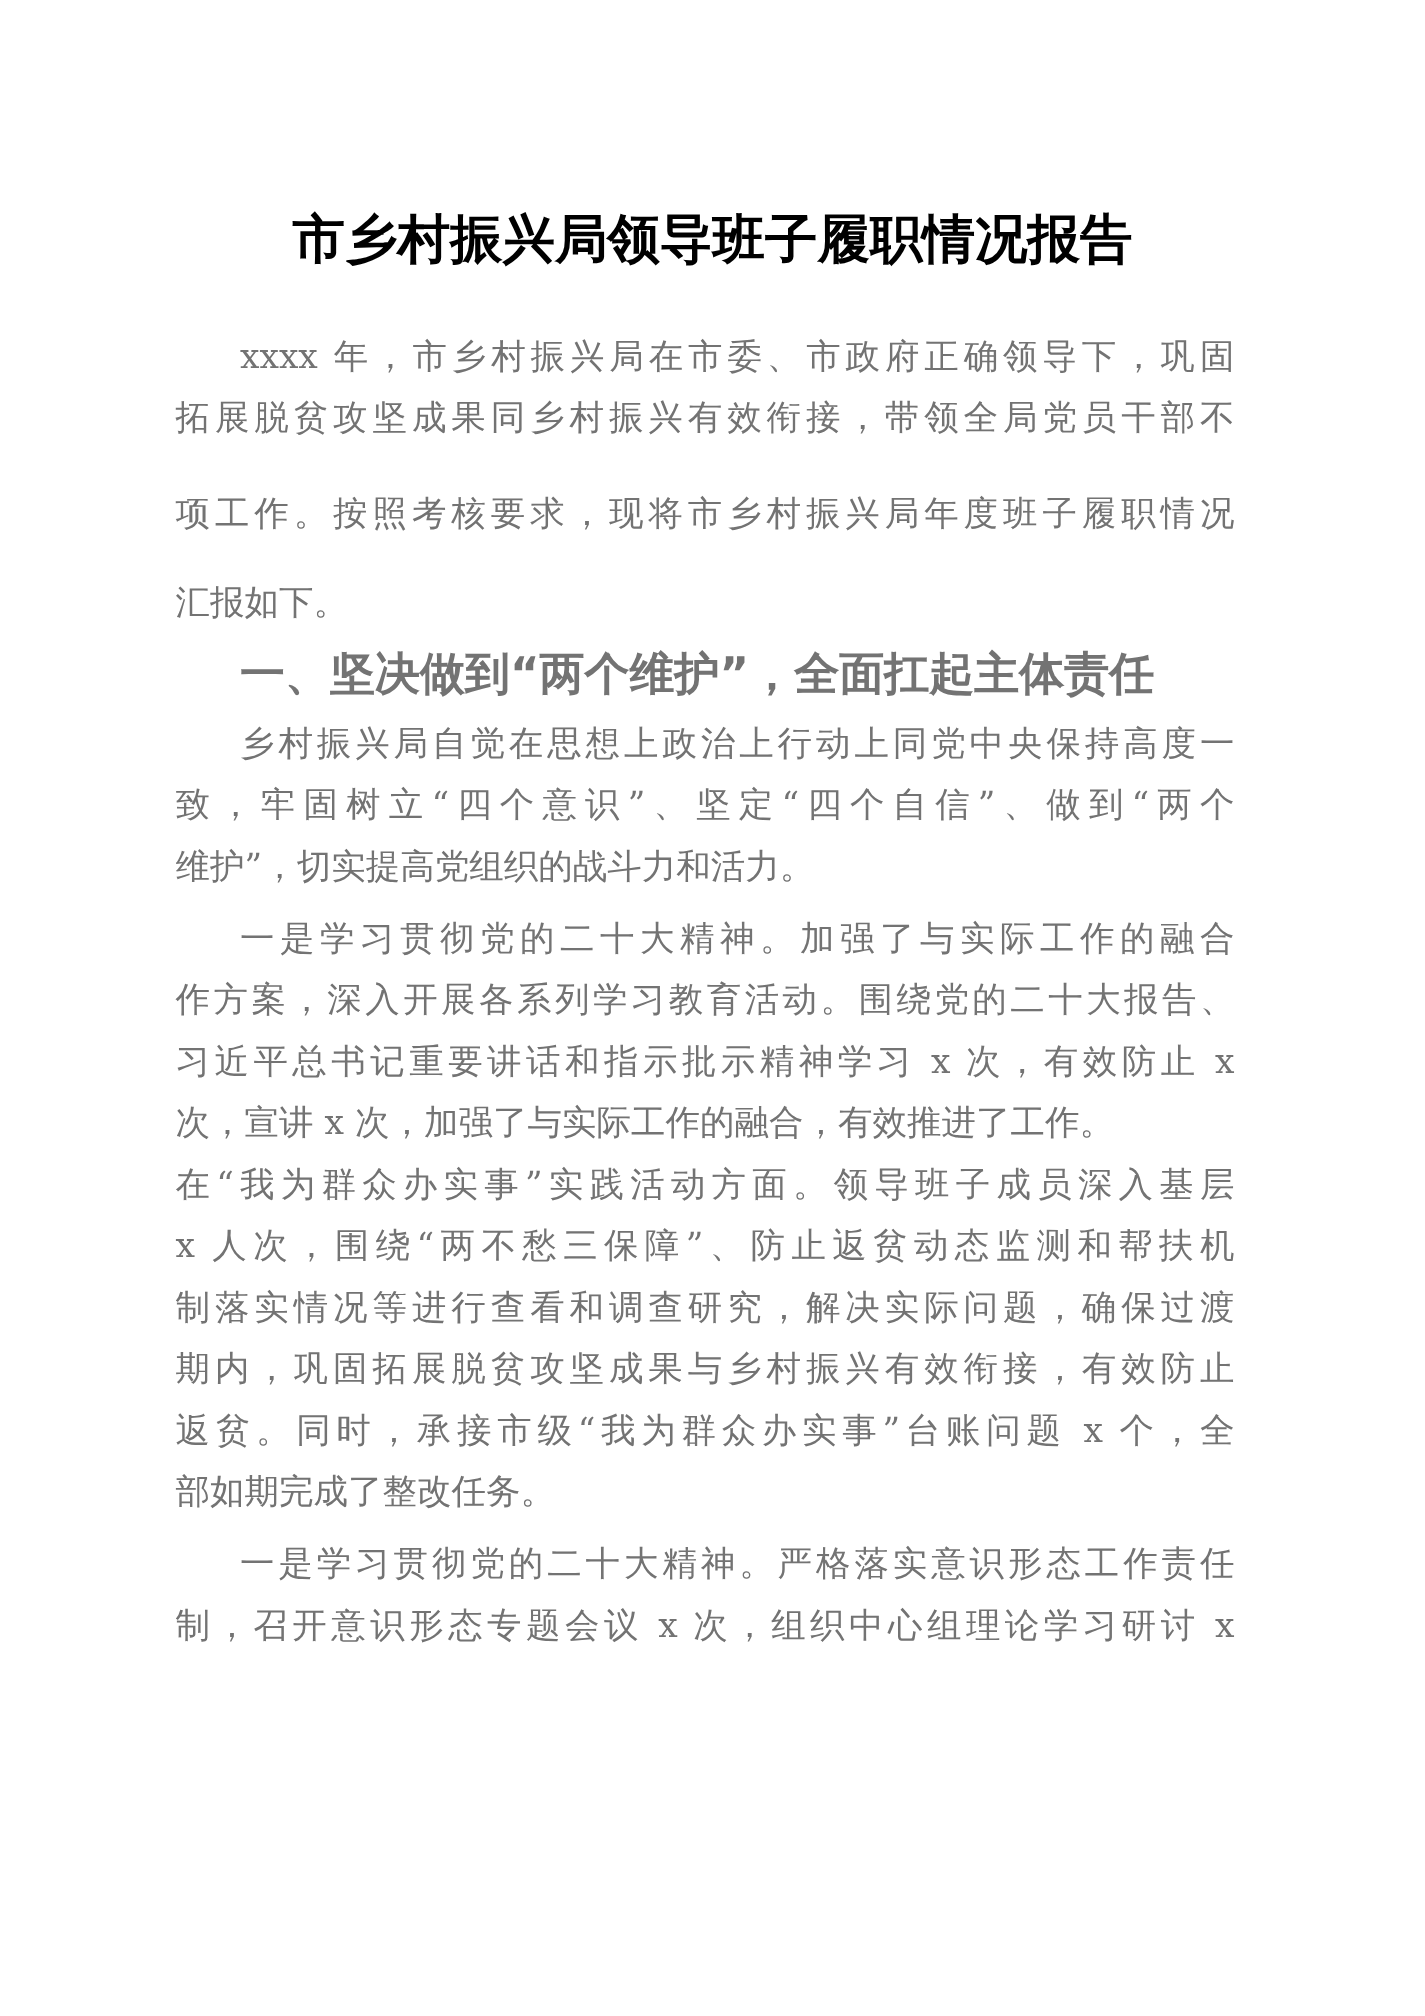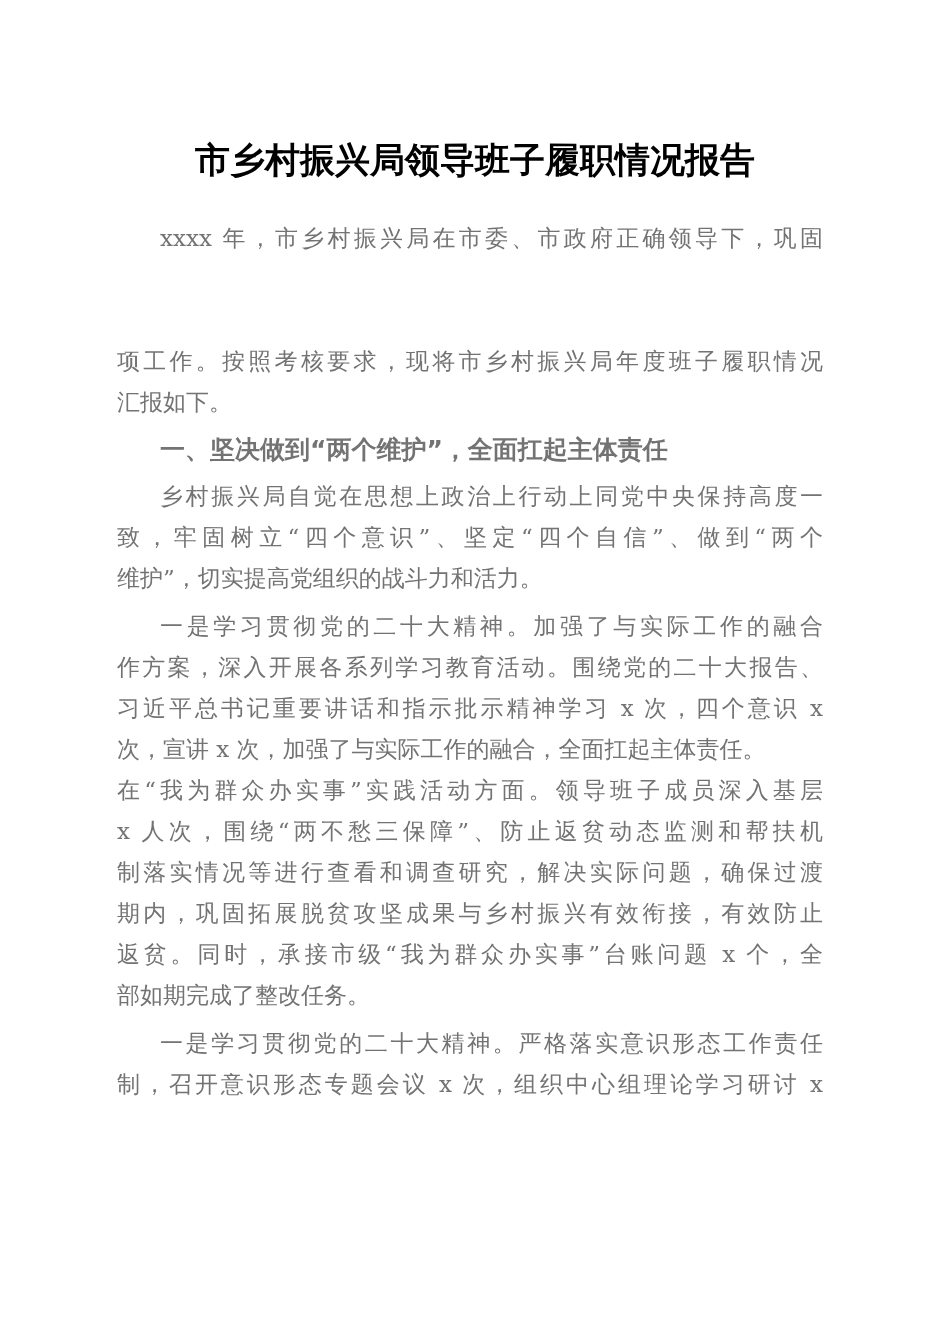--- a/index.html
+++ b/index.html
@@ -50,48 +50,49 @@
     .line.last {
       text-align-last: left;
     }
     .line.indent {
       left: 160px;
       width: 663px;
     }
     .heading {
       font-family: "DejaVu Sans", "Liberation Sans", sans-serif;
       font-weight: bold;
-      font-size: 25px;
+      font-size: 30px;
       text-align-last: left;
     }
     .lead {
       font-weight: normal;
     }
   </style>
 </head>
 <body>
 
 <div class="page">
 
   <div class="title">市乡村振兴局领导班子履职情况报告</div>
 
   <div class="line indent" style="top:218px;">xxxx 年，市乡村振兴局在市委、市政府正确领导下，巩固</div>
-  <div class="line" style="top:341px;">项工作。按照考核要求，现将市乡村振兴局年度班子履职情况</div>
+  <div class="line" style="top:259px;">拓展脱贫攻坚成果同乡村振兴有效衔接，带领全局党员干部不</div>
+  <div class="line" style="top:323px;">项工作。按照考核要求，现将市乡村振兴局年度班子履职情况</div>
   <div class="line last" style="top:382px;">汇报如下。</div>
 
   <div class="line indent heading" style="top:429px;">一、坚决做到“两个维护”，全面扛起主体责任</div>
 
   <div class="line indent" style="top:476px;">乡村振兴局自觉在思想上政治上行动上同党中央保持高度一</div>
   <div class="line last" style="top:558px;">维护”，切实提高党组织的战斗力和活力。</div>
   <div class="line" style="top:517px;">致，牢固树立“四个意识”、坚定“四个自信”、做到“两个</div>
 
   <div class="line indent" style="top:606px;"><span class="lead">一是学习贯彻党的二十大精神。</span><span>加强了与实际工作的融合</span></div>
   <div class="line" style="top:647px;">作方案，深入开展各系列学习教育活动。围绕党的二十大报告、</div>
-  <div class="line" style="top:688px;">习近平总书记重要讲话和指示批示精神学习 x 次，四个意识 x</div>
-  <div class="line last" style="top:729px;">次，宣讲 x 次，加强了与实际工作的融合，全面扛起主体责任。</div>
+  <div class="line" style="top:688px;">习近平总书记重要讲话和指示批示精神学习 x 次，有效防止 x</div>
+  <div class="line last" style="top:729px;">次，宣讲 x 次，加强了与实际工作的融合，有效推进了工作。</div>
   <div class="line" style="top:770px;">在“我为群众办实事”实践活动方面。领导班子成员深入基层</div>
   <div class="line" style="top:811px;">x 人次，围绕“两不愁三保障”、防止返贫动态监测和帮扶机</div>
   <div class="line" style="top:852px;">制落实情况等进行查看和调查研究，解决实际问题，确保过渡</div>
   <div class="line" style="top:893px;">期内，巩固拓展脱贫攻坚成果与乡村振兴有效衔接，有效防止</div>
   <div class="line" style="top:934px;">返贫。同时，承接市级“我为群众办实事”台账问题 x 个，全</div>
   <div class="line last" style="top:975px;">部如期完成了整改任务。</div>
 
   <div class="line indent" style="top:1023px;"><span class="lead">一是学习贯彻党的二十大精神。</span><span>严格落实意识形态工作责任</span></div>
   <div class="line" style="top:1064px;">制，召开意识形态专题会议 x 次，组织中心组理论学习研讨 x</div>
 

